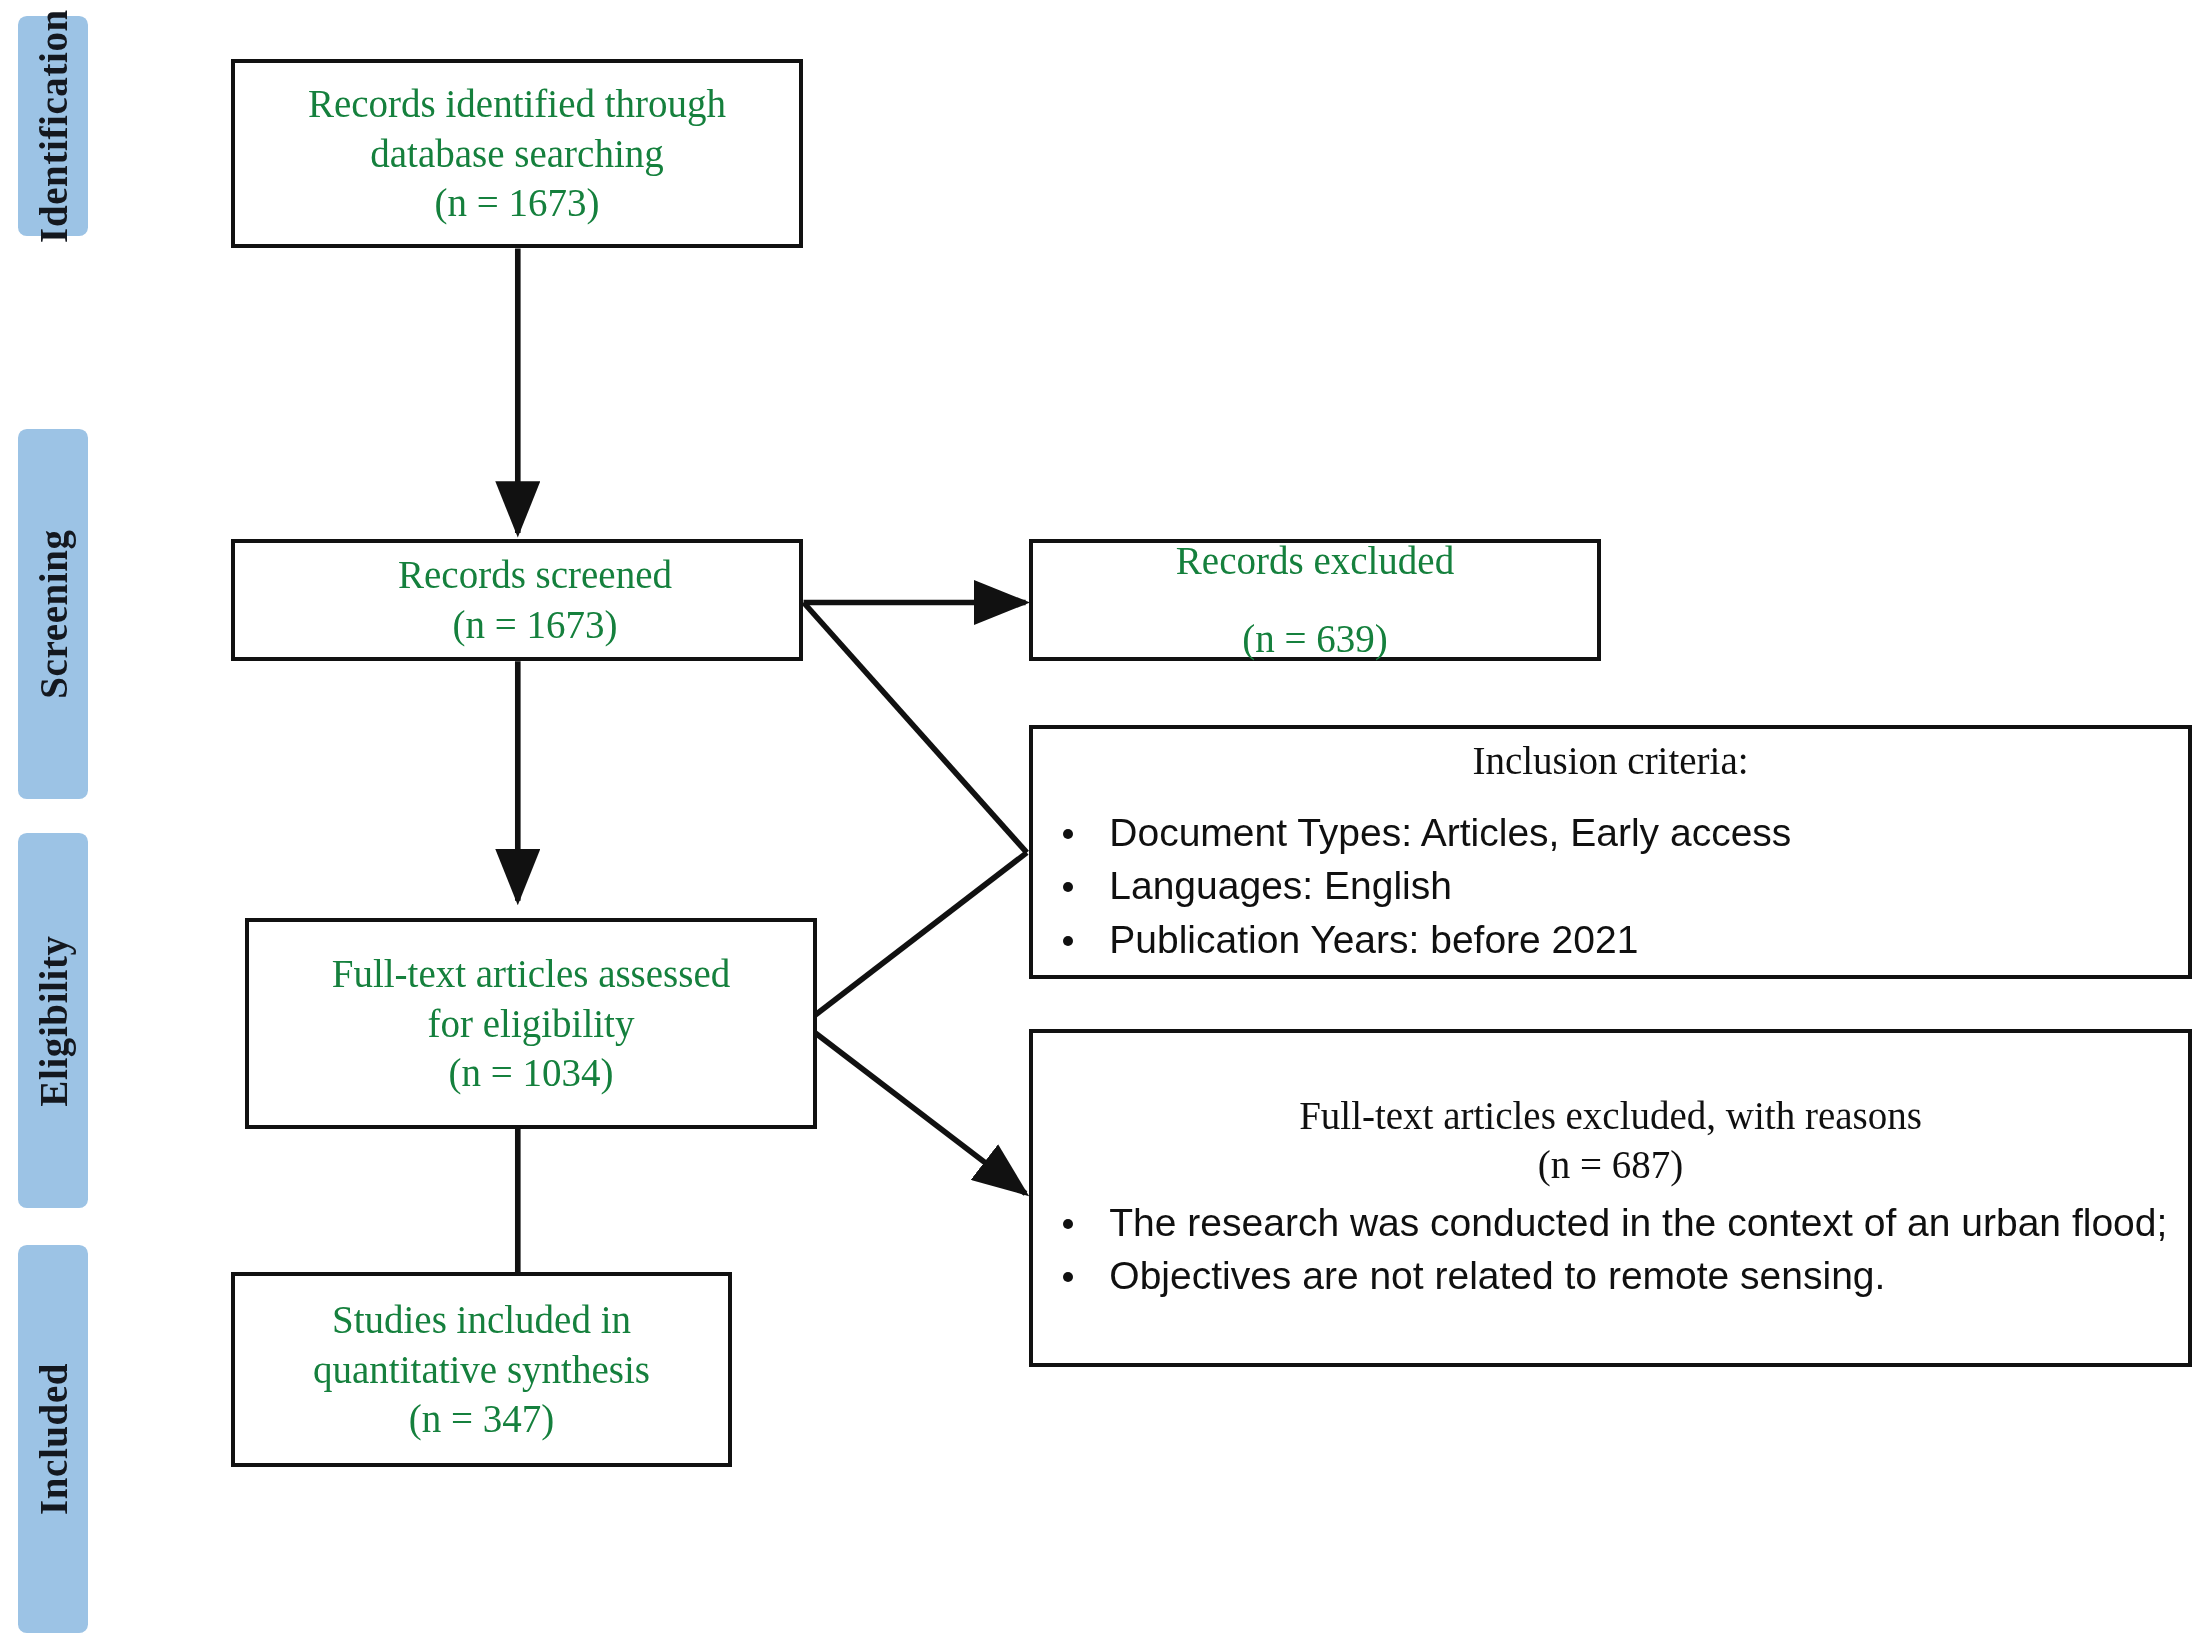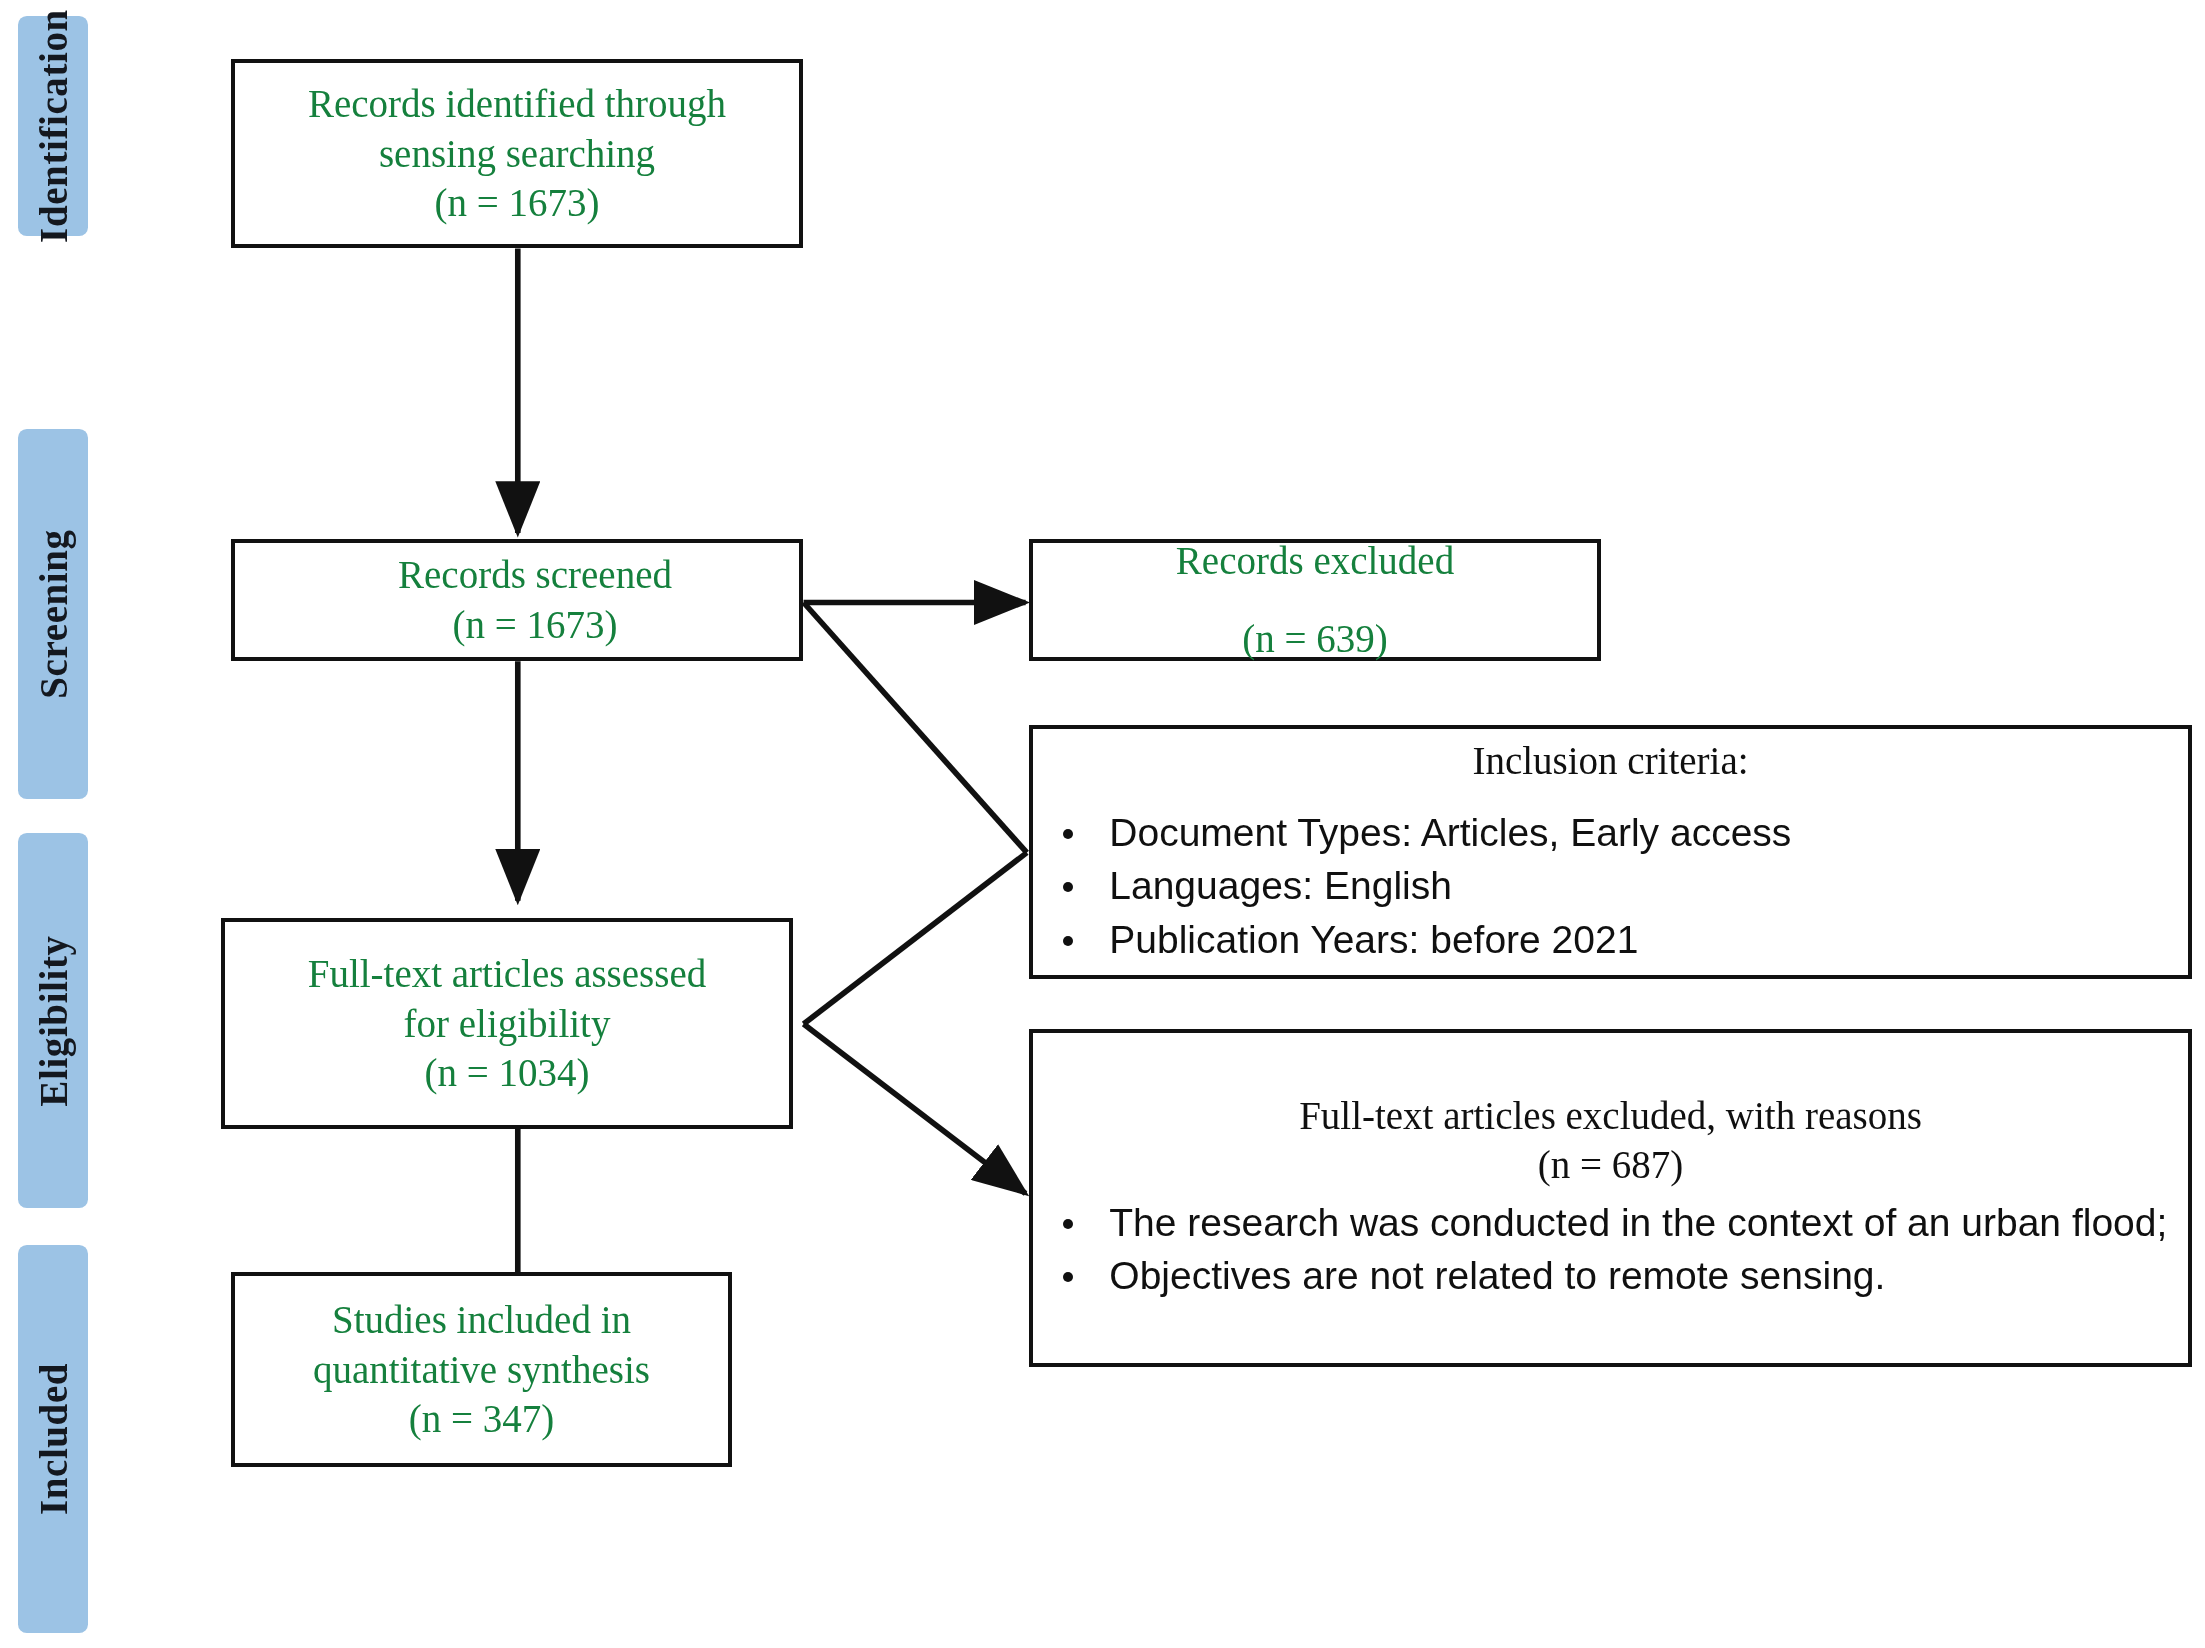--- a/index.html
+++ b/index.html
@@ -148,30 +148,30 @@
   <div class="stage-bar" style="left:17.5px; top:833px; width:70px; height:375px;">
     <span class="stage-label">Eligibility</span>
   </div>
 
   <div class="stage-bar" style="left:17.5px; top:1245px; width:70px; height:388px;">
     <span class="stage-label">Included</span>
   </div>
 
   <div class="flow-box" style="left:231px; top:59px; width:572px; height:189px;">
     <div class="box-line">Records identified through</div>
-    <div class="box-line">sensing searching</div>
+    <div class="box-line">database searching</div>
     <div class="box-line">(n = 1673)</div>
   </div>
 
   <div class="flow-box" style="left:231px; top:539px; width:572px; height:122px;padding-left:36px;">
     <div class="box-line">Records screened</div>
     <div class="box-line">(n = 1673)</div>
   </div>
 
-  <div class="flow-box" style="left:221px; top:918px; width:572px; height:211px;">
+  <div class="flow-box" style="left:245px; top:918px; width:572px; height:211px;">
     <div class="box-line">Full-text articles assessed</div>
     <div class="box-line">for eligibility</div>
     <div class="box-line">(n = 1034)</div>
   </div>
 
   <div class="flow-box" style="left:231px; top:1272px; width:501px; height:195px;">
     <div class="box-line">Studies included in</div>
     <div class="box-line">quantitative synthesis</div>
     <div class="box-line">(n = 347)</div>
   </div>

